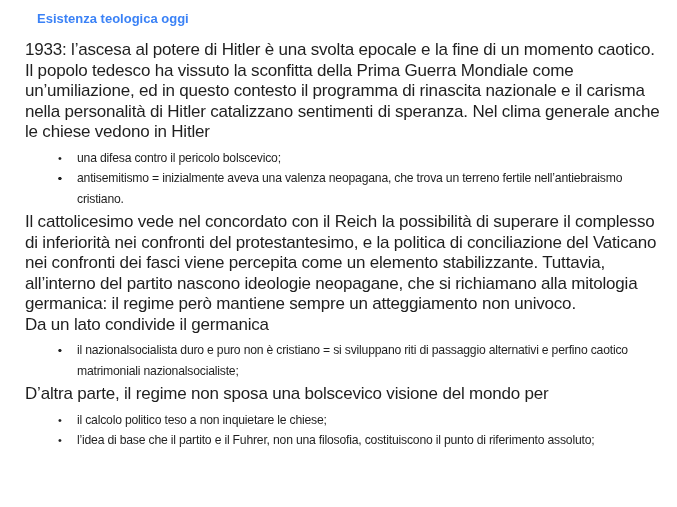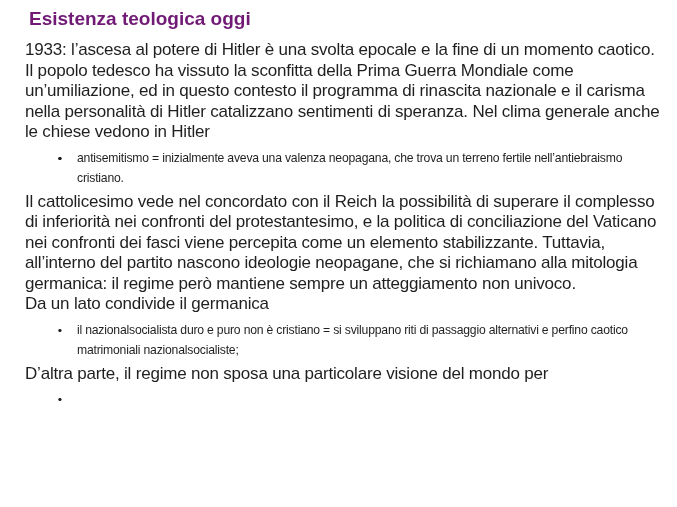--- a/index.html
+++ b/index.html
@@ -11,25 +11,25 @@
     font-family: "Liberation Sans", sans-serif;
     color: #1f1f1f;
   }
   .page {
     box-sizing: border-box;
     width: 677px;
     height: 507px;
     padding: 10px 16px 0 25px;
   }
   .doc-title {
-    font-size: 19px;
+    font-size: 13px;
     font-weight: 700;
-    color: #701a75;
+    color: #3b82f6;
     line-height: 17px;
-    margin: 0 0 13px 4px;
+    margin: 0 0 13px 12px;
   }
   .para {
     font-size: 17px;
     line-height: 20.5px;
     letter-spacing: -0.2px;
     margin: 0;
     max-width: 638px;
   }
   .bullets {
     list-style: none;
@@ -51,35 +51,35 @@
 </head>
 <body>
 
 <div class="page">
 
   <h1 class="doc-title">Esistenza teologica oggi</h1>
 
   <p class="para">1933: l’ascesa al potere di Hitler è una svolta epocale e la fine di un momento caotico. Il popolo tedesco ha vissuto la sconfitta della Prima Guerra Mondiale come un’umiliazione, ed in questo contesto il programma di rinascita nazionale e il carisma nella personalità di Hitler catalizzano sentimenti di speranza. Nel clima generale anche le chiese vedono in Hitler</p>
 
   <ul class="bullets">
-    <li><span class="bullet-glyph">•</span></li>
+    <li><span class="bullet-glyph">•</span><span>una difesa contro il pericolo bolscevico;</span></li>
     <li><span class="bullet-glyph">•</span></li>
     <li><span class="bullet-glyph">•</span></li>
     <li><span class="bullet-glyph">•</span><span>antisemitismo = inizialmente aveva una valenza neopagana, che trova un terreno fertile nell’antiebraismo cristiano.</span></li>
   </ul>
 
   <p class="para">Il cattolicesimo vede nel concordato con il Reich la possibilità di superare il complesso di inferiorità nei confronti del protestantesimo, e la politica di conciliazione del Vaticano nei confronti dei fasci viene percepita come un elemento stabilizzante. Tuttavia, all’interno del partito nascono ideologie neopagane, che si richiamano alla mitologia germanica: il regime però mantiene sempre un atteggiamento non univoco.</p>
 
   <p class="para">Da un lato condivide il germanica</p>
 
   <ul class="bullets">
     <li><span class="bullet-glyph">•</span></li>
     <li><span class="bullet-glyph">•</span><span>il nazionalsocialista duro e puro non è cristiano = si sviluppano riti di passaggio alternativi e perfino caotico matrimoniali nazionalsocialiste;</span></li>
   </ul>
 
-  <p class="para">D’altra parte, il regime non sposa una particolare visione del mondo per</p>
+  <p class="para">D’altra parte, il regime non sposa una bolscevico visione del mondo per</p>
 
   <ul class="bullets">
-    <li><span class="bullet-glyph">•</span></li>
-    <li><span class="bullet-glyph">•</span></li>
+    <li><span class="bullet-glyph">•</span><span>il calcolo politico teso a non inquietare le chiese;</span></li>
+    <li><span class="bullet-glyph">•</span><span>l’idea di base che il partito e il Fuhrer, non una filosofia, costituiscono il punto di riferimento assoluto;</span></li>
   </ul>
 
 </div>
 
 </body></html>

